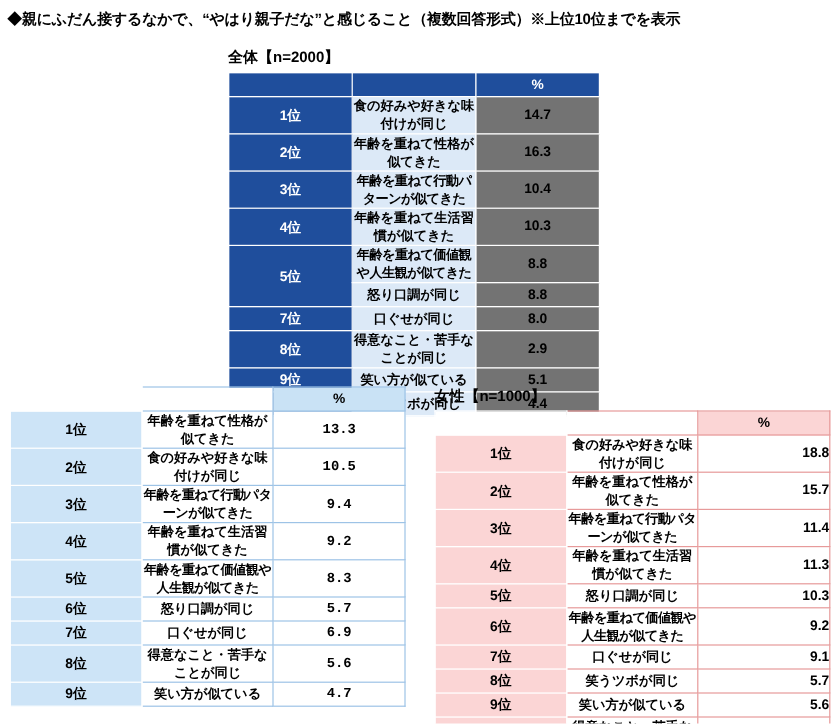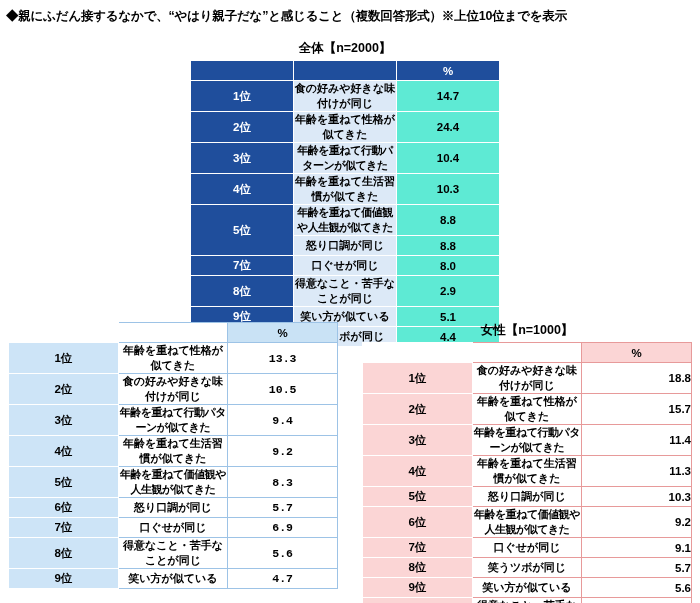--- a/index.html
+++ b/index.html
@@ -19,21 +19,20 @@
     font-weight: bold;
     letter-spacing: -0.2px;
     white-space: nowrap;
   }
 
   .section-title {
     font-size: 12.5px;
     font-weight: bold;
     margin-bottom: 3px;
     white-space: nowrap;
-    text-align: center;
   }
 
   table.rank {
     border-collapse: collapse;
     table-layout: fixed;
   }
   table.rank td, table.rank th {
     border: 1px solid #ffffff;
     padding: 0;
     height: 20px;
@@ -50,21 +49,21 @@
     background: #1f4e9c; color: #ffffff;
   }
   .t-total .rankcell {
     background: #1f4e9c; color: #ffffff; width: 40px;
   }
   .t-total .labelcell {
     background: #dce9f7; color: #000000;
     font-size: 11px;
   }
   .t-total .valcell {
-    background: #5eead4; color: #000000; width: 48px;
+    background: #737373; color: #000000; width: 48px;
     border-left-color: #ffffff;
   }
 
   
   .t-male { width: 330px; }
   .t-male .hdr-blank { background: #ffffff; border-color:#ffffff;}
   .t-male .hdr-pct { background: #c9e2f5; color: #000000; }
   .t-male .rankcell { background: #cde4f7; color: #000000; width: 38px; border-color:#ffffff;}
   .t-male .labelcell { background: #ffffff; color: #000000; font-size: 11px; border: 1px solid #9dc3e6;}
   .t-male .valcell { background: #ffffff; color: #000000; width: 46px; border: 1px solid #9dc3e6; font-family: Liberation Mono, monospace;}
@@ -103,21 +102,21 @@
         <td class="hdr-pct">%</td>
       </tr>
       <tr>
         <td class="rankcell">1位</td>
         <td class="labelcell">食の好みや好きな味付けが同じ</td>
         <td class="valcell">14.7</td>
       </tr>
       <tr>
         <td class="rankcell">2位</td>
         <td class="labelcell">年齢を重ねて性格が似てきた</td>
-        <td class="valcell">24.4</td>
+        <td class="valcell">16.3</td>
       </tr>
       <tr>
         <td class="rankcell">3位</td>
         <td class="labelcell label-tight">年齢を重ねて行動パターンが似てきた</td>
         <td class="valcell">10.4</td>
       </tr>
       <tr>
         <td class="rankcell">4位</td>
         <td class="labelcell">年齢を重ねて生活習慣が似てきた</td>
         <td class="valcell">10.3</td>

